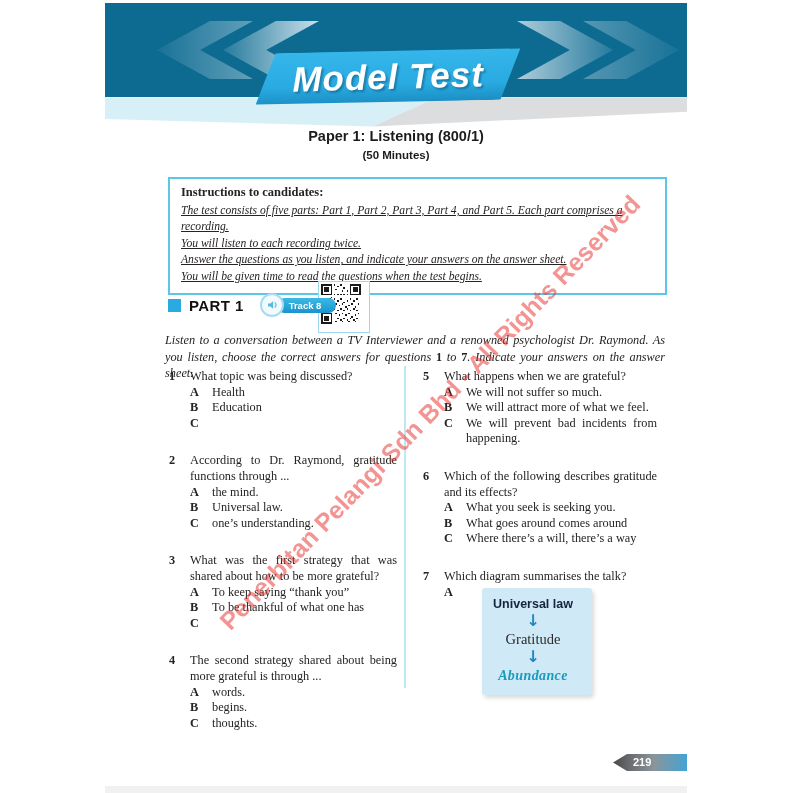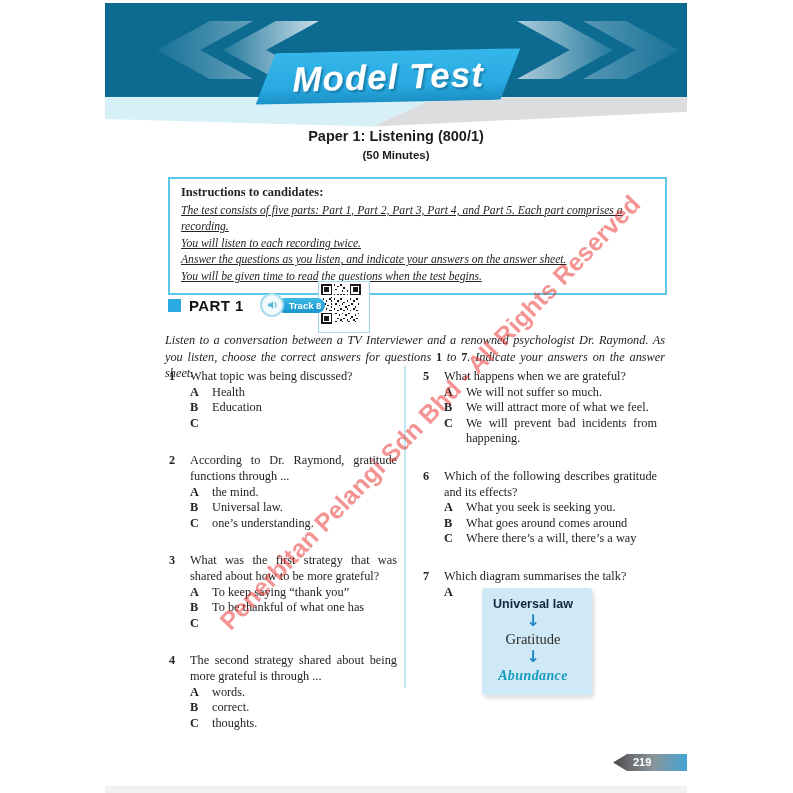--- a/index.html
+++ b/index.html
@@ -41,21 +41,21 @@
   #instructions .line{font-style:italic;font-size:11.6px;line-height:16.4px;text-decoration:underline;}
 
   
   #part-row{position:absolute;left:63px;top:293px;display:flex;align-items:center;z-index:2;}
   #part-square{width:13px;height:13px;background:#29abe2;margin-right:8px;}
   #part-label{font-family:"Liberation Sans",sans-serif;font-weight:bold;font-size:15px;
     color:#111;letter-spacing:.4px;}
   #track-badge{display:flex;align-items:center;margin-left:16px;}
   #audio-circle{width:20px;height:20px;border-radius:50%;background:#f2fafd;border:2px solid #a8dbee;
     display:flex;align-items:center;justify-content:center;z-index:2;}
-  #track-pill{margin-left:-7px;height:15px;border-radius:8px;padding:0 4px 0 12px;
+  #track-pill{margin-left:-7px;height:15px;border-radius:8px;padding:0 15px 0 12px;
     background:linear-gradient(180deg,#3cb9e8,#1795cc);display:flex;align-items:center;}
   #track-pill span{font-family:"Liberation Sans",sans-serif;font-weight:bold;font-size:9.5px;color:#fff;}
   #qr{position:absolute;left:213px;top:281px;width:46px;height:46px;background:#fff;
     border:1px solid #9fd8ee;padding:2px;}
 
   
   #intro{position:absolute;left:60px;top:332px;width:500px;font-style:italic;font-size:12.3px;
     line-height:16.5px;text-align:justify;}
   #intro b{font-style:normal;font-weight:bold;}
 
@@ -289,21 +289,21 @@
     <div class="q">
       <span class="qnum">4</span>
       <div class="qbody">
         <div class="qtext">The second strategy shared about being more grateful is through ...</div>
         <div class="opt">
             <span class="optl">A</span>
             <span class="optt">words.</span>
           </div>
         <div class="opt">
             <span class="optl">B</span>
-            <span class="optt">correct.</span>
+            <span class="optt">begins.</span>
           </div>
         <div class="opt">
             <span class="optl">C</span>
             <span class="optt">thoughts.</span>
           </div>
       </div>
     </div>
   </div>
 
   <div id="col-right" class="col">

